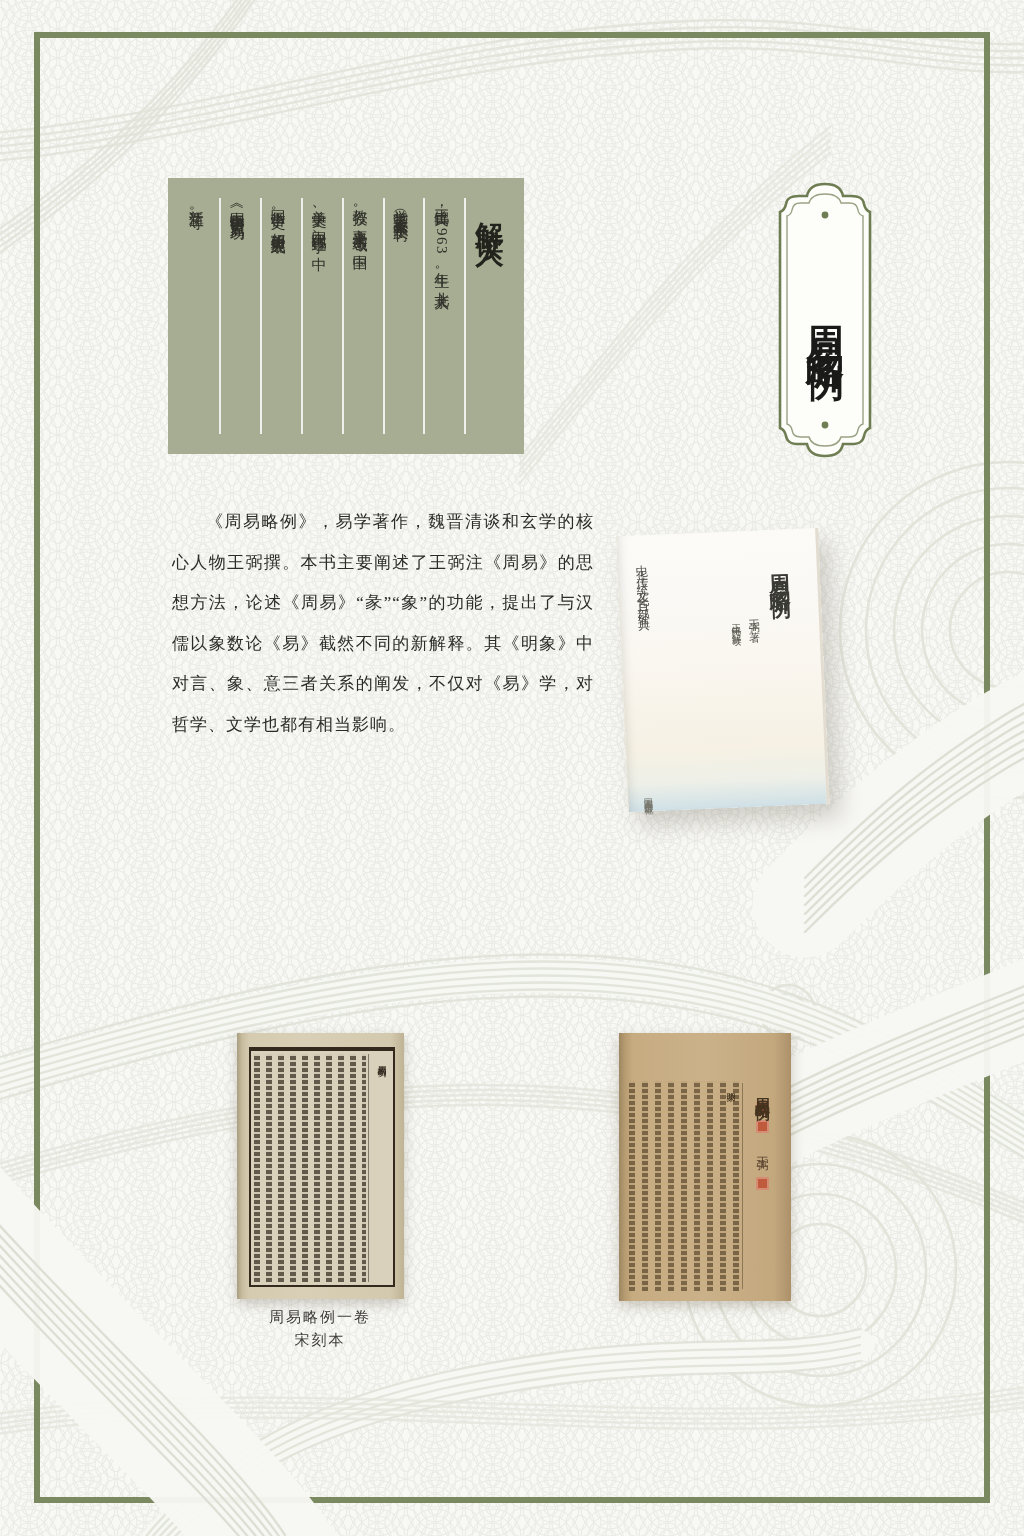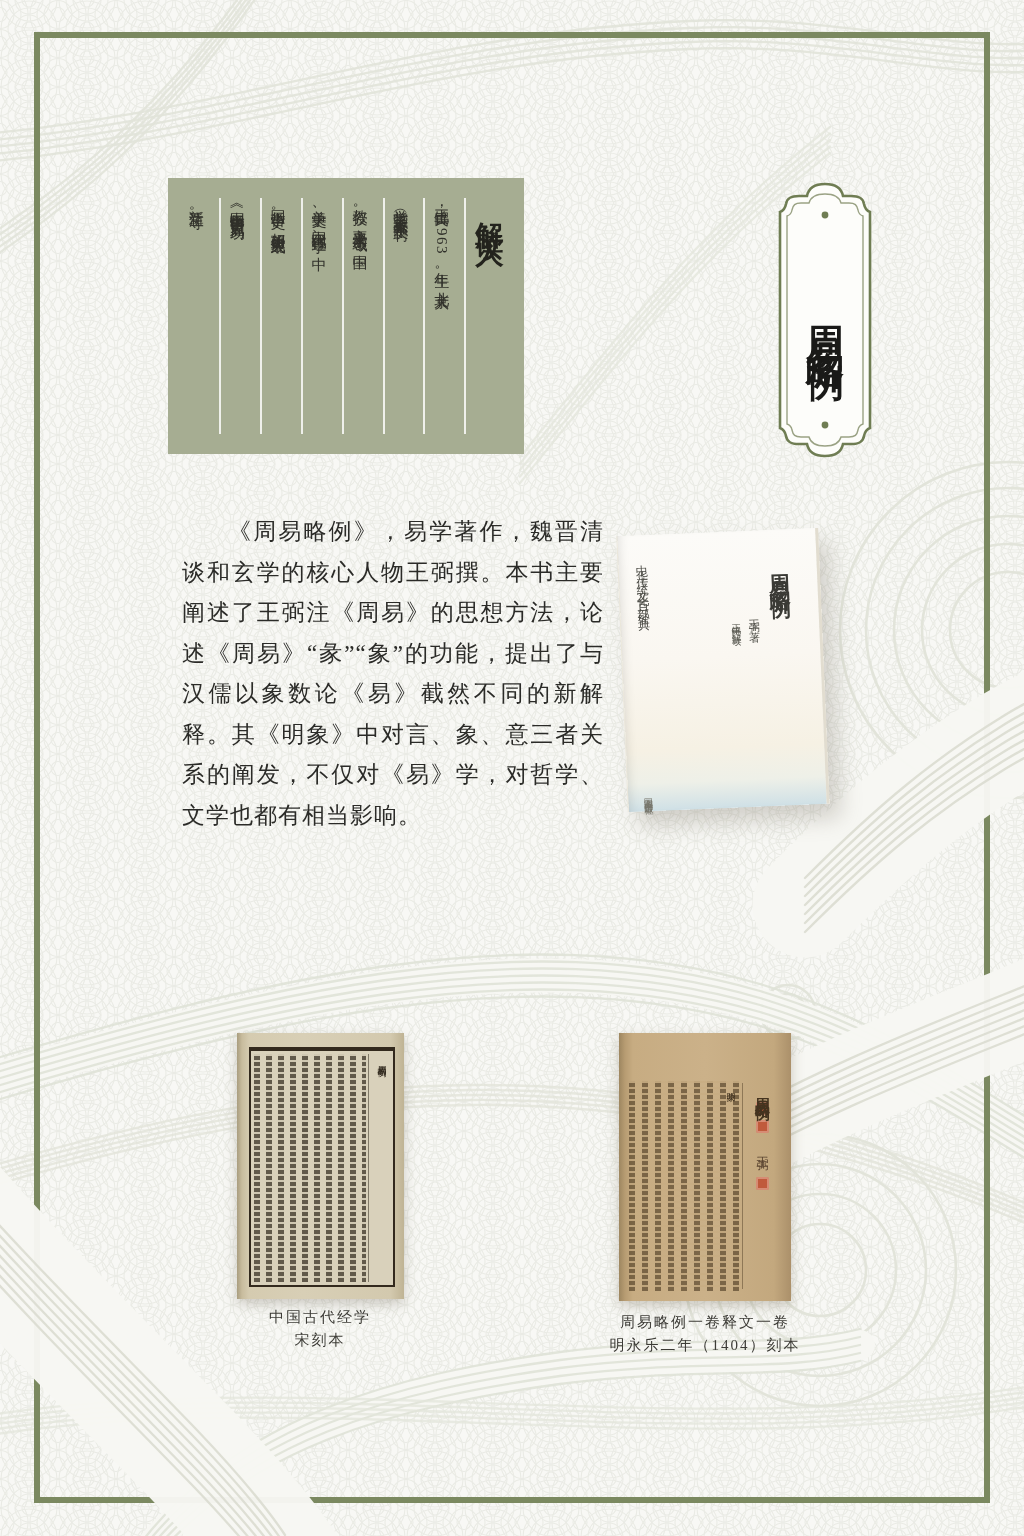--- a/index.html
+++ b/index.html
@@ -35,21 +35,21 @@
   .plaque{position:absolute;left:777px;top:182px;width:96px;height:276px;z-index:3;}
   .plaque svg{position:absolute;inset:0;width:100%;height:100%;}
   .plaque-text{
     position:absolute;left:50%;top:50%;transform:translate(-50%,-47%);
     writing-mode:vertical-rl;font-size:38px;font-weight:700;color:#19191六;
     color:#1a1a18;letter-spacing:13px;line-height:1;
   }
 
   
   .para{
-    position:absolute;margin:12px;color:#2b2b28;font-size:23px;line-height:40.5px;
+    position:absolute;margin:2px;color:#2b2b28;font-size:17px;line-height:40.5px;
     letter-spacing:1px;text-align:justify;text-indent:2em;z-index:3;
   }
   .p1{left:170px;top:500px;width:422px;}
   .p2{left:166px;top:850px;width:742px;}
 
   
   .book{
     position:absolute;left:622px;top:532px;width:198px;height:276px;z-index:3;
     transform:rotate(-2.4deg);
     background:linear-gradient(180deg,#fcfbf8 0%,#faf7f1 45%,#f6f1e4 78%,#eef0e8 90%,#cfe0e6 100%);
@@ -267,21 +267,17 @@
       <div class="rt-title">周易略例</div>
       <div class="seal"></div>
       <div class="seal"></div>
       <div class="rt-author">王弼</div>
       <div class="seal" style="margin-top:24px"></div>
     </div>
     <div class="vtext chap">明彖</div>
   </figure>
 
   <div class="cap cap-l">
-    <div>中国古代经学</div>
+    <div>周易略例一卷</div>
     <div>宋刻本</div>
   </div>
-  <div class="cap cap-r">
-    <div>周易略例一卷释文一卷</div>
-    <div>明永乐二年（1404）刻本</div>
-  </div>
 
 </div>
 
 </body></html>

